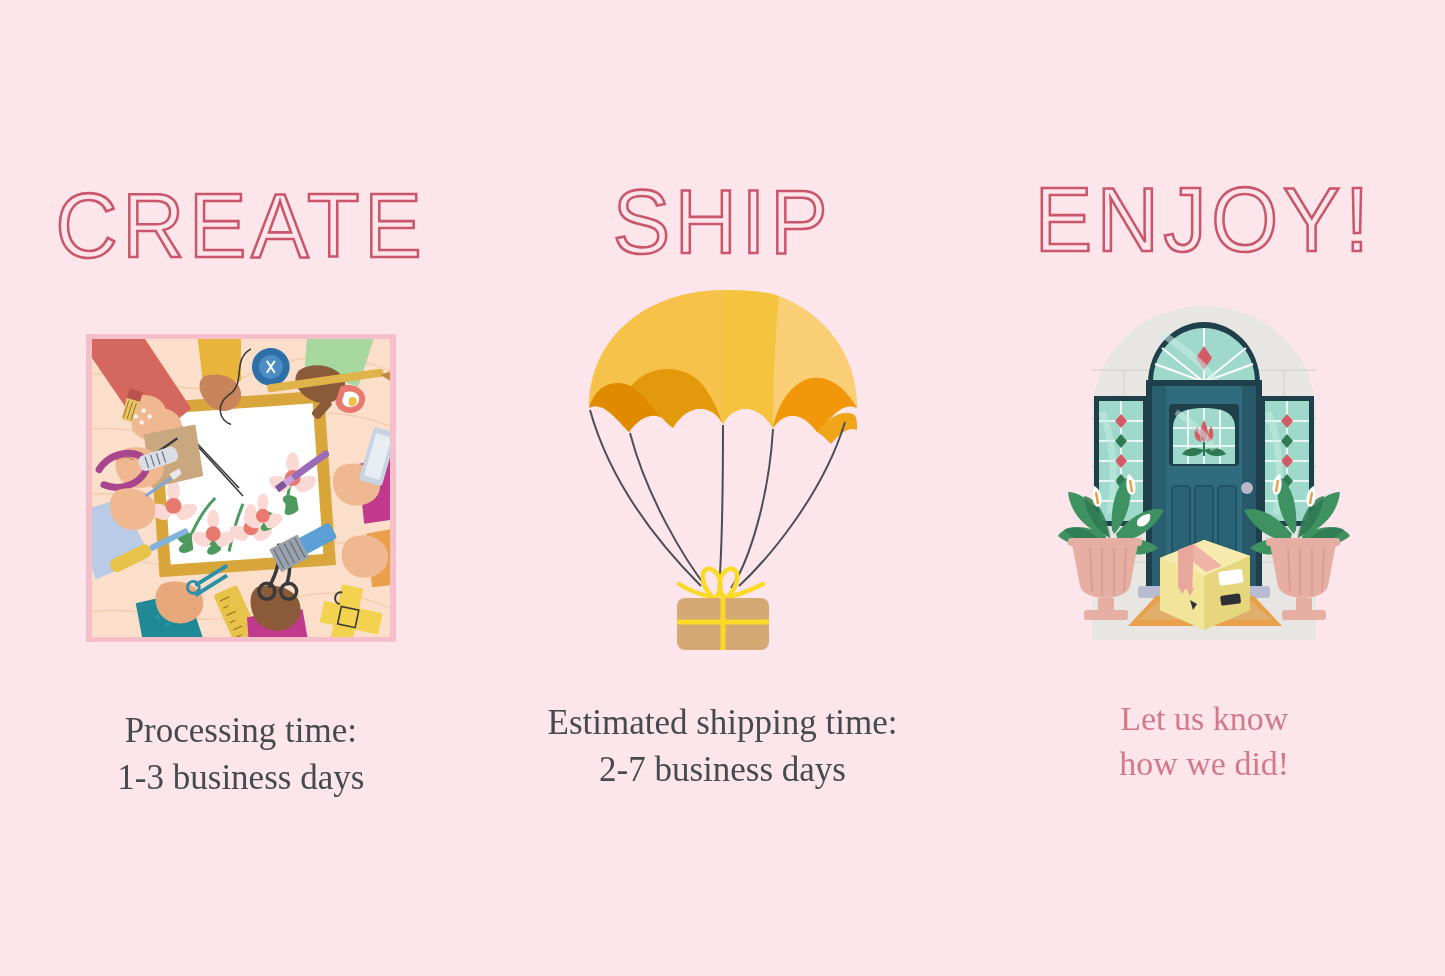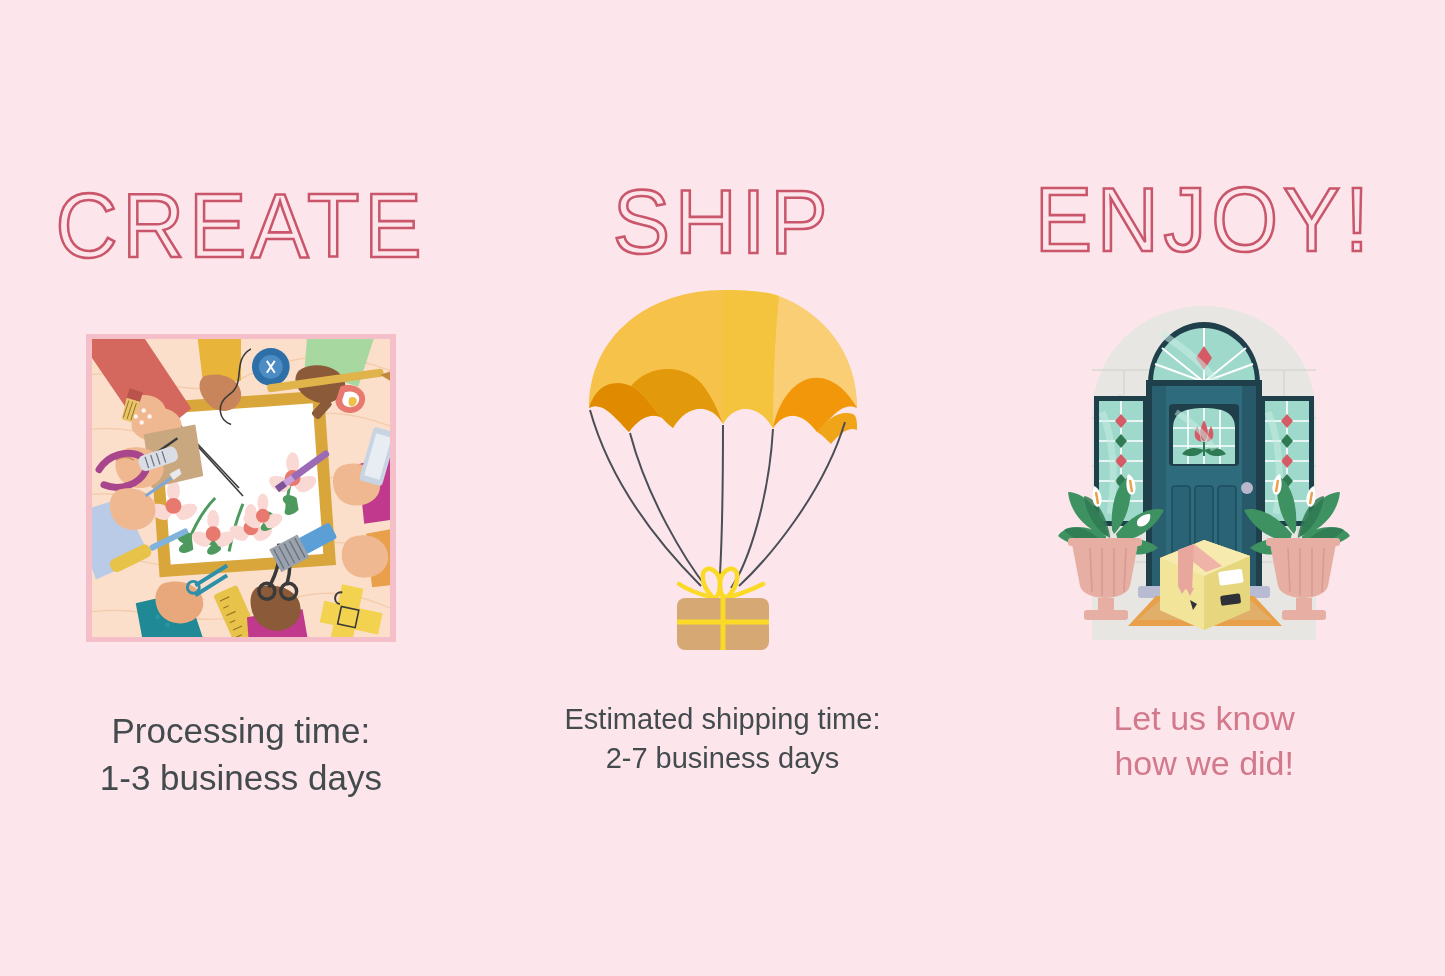--- a/index.html
+++ b/index.html
@@ -74,30 +74,30 @@
   .art-enjoy {
     width: 300px;
     height: 340px;
     margin-top: 38px;
   }
 
   
   .caption {
     text-align: center;
     color: #434B4E;
-    font-family: Liberation Sans, sans-serif;
+    font-family: Liberation Serif, serif;
     line-height: 1.33;
     white-space: pre-line;
   }
   .cap-create {
     font-size: 35px;
     margin-top: 66px;
   }
   .cap-ship {
-    font-size: 29px;
+    font-size: 35px;
     margin-top: 50px;
   }
   .cap-ship-note {
     font-size: 28px;
     margin-top: 30px;
     color: #434B4E;
   }
   .cap-enjoy {
     font-size: 34px;
     margin-top: 56px;

